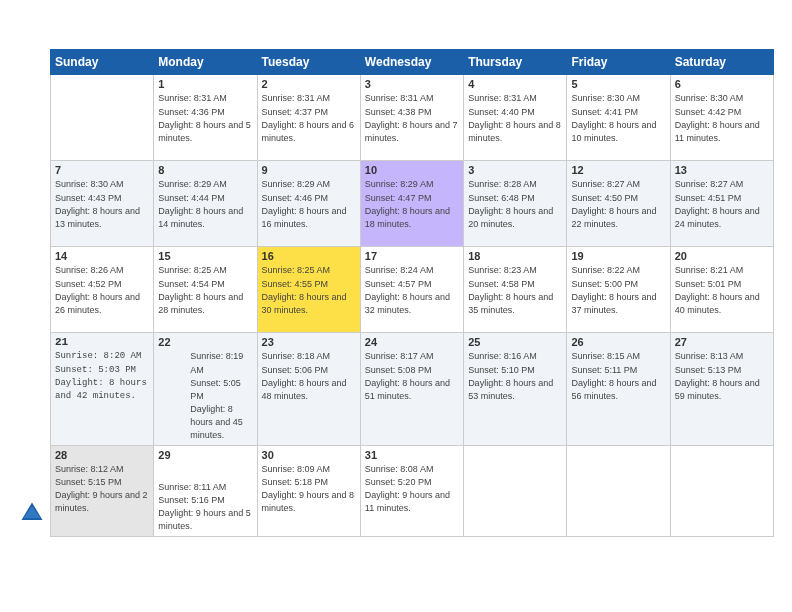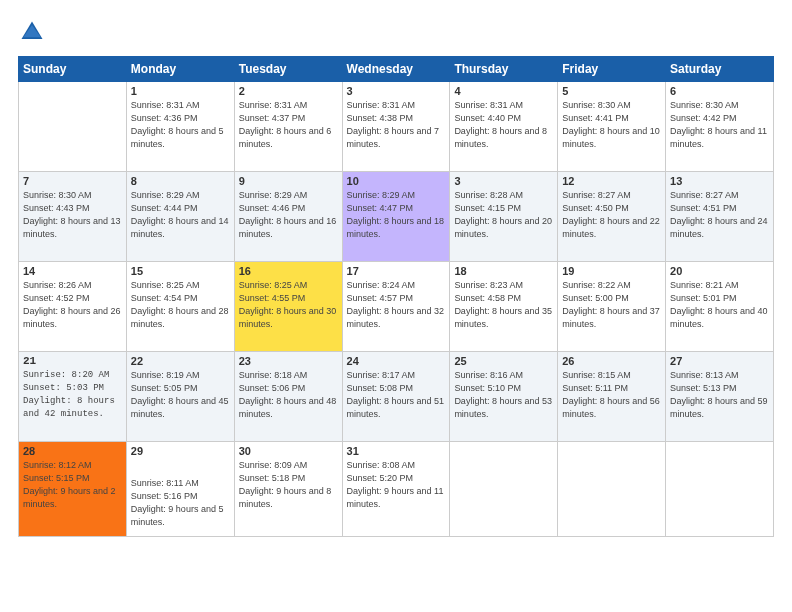--- a/index.html
+++ b/index.html
@@ -8,21 +8,22 @@
       height: 612px;
       font-family: Arial, sans-serif;
       background: #fff;
       overflow: hidden;
     }
     .page {
       width: 792px;
       height: 547px;
       padding: 18px 18px 10px 18px;
       display: flex;
-      flex-direction: column;
+      flex-direction: row;
+      align-items: flex-end;
     }
     .header {
       display: flex;
       justify-content: space-between;
       align-items: flex-start;
       margin-bottom: 10px;
     }
     .logo {
       display: flex;
       align-items: center;
@@ -200,21 +201,21 @@
           </td>
           <td style="background: #c4b5fd;">
             <span class="day-num">10</span>
             <div class="day-info" style="white-space: pre-line;">Sunrise: 8:29 AM
 Sunset: 4:47 PM
 Daylight: 8 hours and 18 minutes.</div>
           </td>
           <td style="background: rgb(240, 244, 248);">
             <span class="day-num">3</span>
             <div class="day-info" style="white-space: pre-line;">Sunrise: 8:28 AM
-Sunset: 4:15 PM
+Sunset: 6:48 PM
 Daylight: 8 hours and 20 minutes.</div>
           </td>
           <td style="background: rgb(240, 244, 248);">
             <span class="day-num">12</span>
             <div class="day-info" style="white-space: pre-line;">Sunrise: 8:27 AM
 Sunset: 4:50 PM
 Daylight: 8 hours and 22 minutes.</div>
           </td>
           <td style="background: rgb(240, 244, 248);">
             <span class="day-num">13</span>
@@ -269,21 +270,21 @@
         </tr>
         <tr>
           <td style="background: rgb(240, 244, 248); font-family: Liberation Mono, monospace;">
             <span class="day-num">21</span>
             <div class="day-info" style="white-space: pre-line;">Sunrise: 8:20 AM
 Sunset: 5:03 PM
 Daylight: 8 hours and 42 minutes.</div>
           </td>
           <td style="background: rgb(240, 244, 248);">
             <span class="day-num">22</span>
-            <div class="day-info" style="white-space: pre-line;">Sunrise: 8:19 AM
+            <div class="day-info" style="white-space: pre-line; margin-left: 32px;">Sunrise: 8:19 AM
 Sunset: 5:05 PM
 Daylight: 8 hours and 45 minutes.</div>
           </td>
           <td style="background: rgb(240, 244, 248);">
             <span class="day-num">23</span>
             <div class="day-info" style="white-space: pre-line;">Sunrise: 8:18 AM
 Sunset: 5:06 PM
 Daylight: 8 hours and 48 minutes.</div>
           </td>
           <td style="background: rgb(240, 244, 248);">
@@ -305,21 +306,21 @@
 Daylight: 8 hours and 56 minutes.</div>
           </td>
           <td style="background: rgb(240, 244, 248);">
             <span class="day-num">27</span>
             <div class="day-info" style="white-space: pre-line;">Sunrise: 8:13 AM
 Sunset: 5:13 PM
 Daylight: 8 hours and 59 minutes.</div>
           </td>
         </tr>
         <tr>
-          <td style="background: #f97316;">
+          <td style="background: #e5e5e5;">
             <span class="day-num">28</span>
             <div class="day-info" style="white-space: pre-line;">Sunrise: 8:12 AM
 Sunset: 5:15 PM
 Daylight: 9 hours and 2 minutes.</div>
           </td>
           <td style="background: rgb(255, 255, 255);">
             <span class="day-num">29</span>
             <div class="day-info" style="white-space: pre-line; margin-top: 20px;">Sunrise: 8:11 AM
 Sunset: 5:16 PM
 Daylight: 9 hours and 5 minutes.</div>

